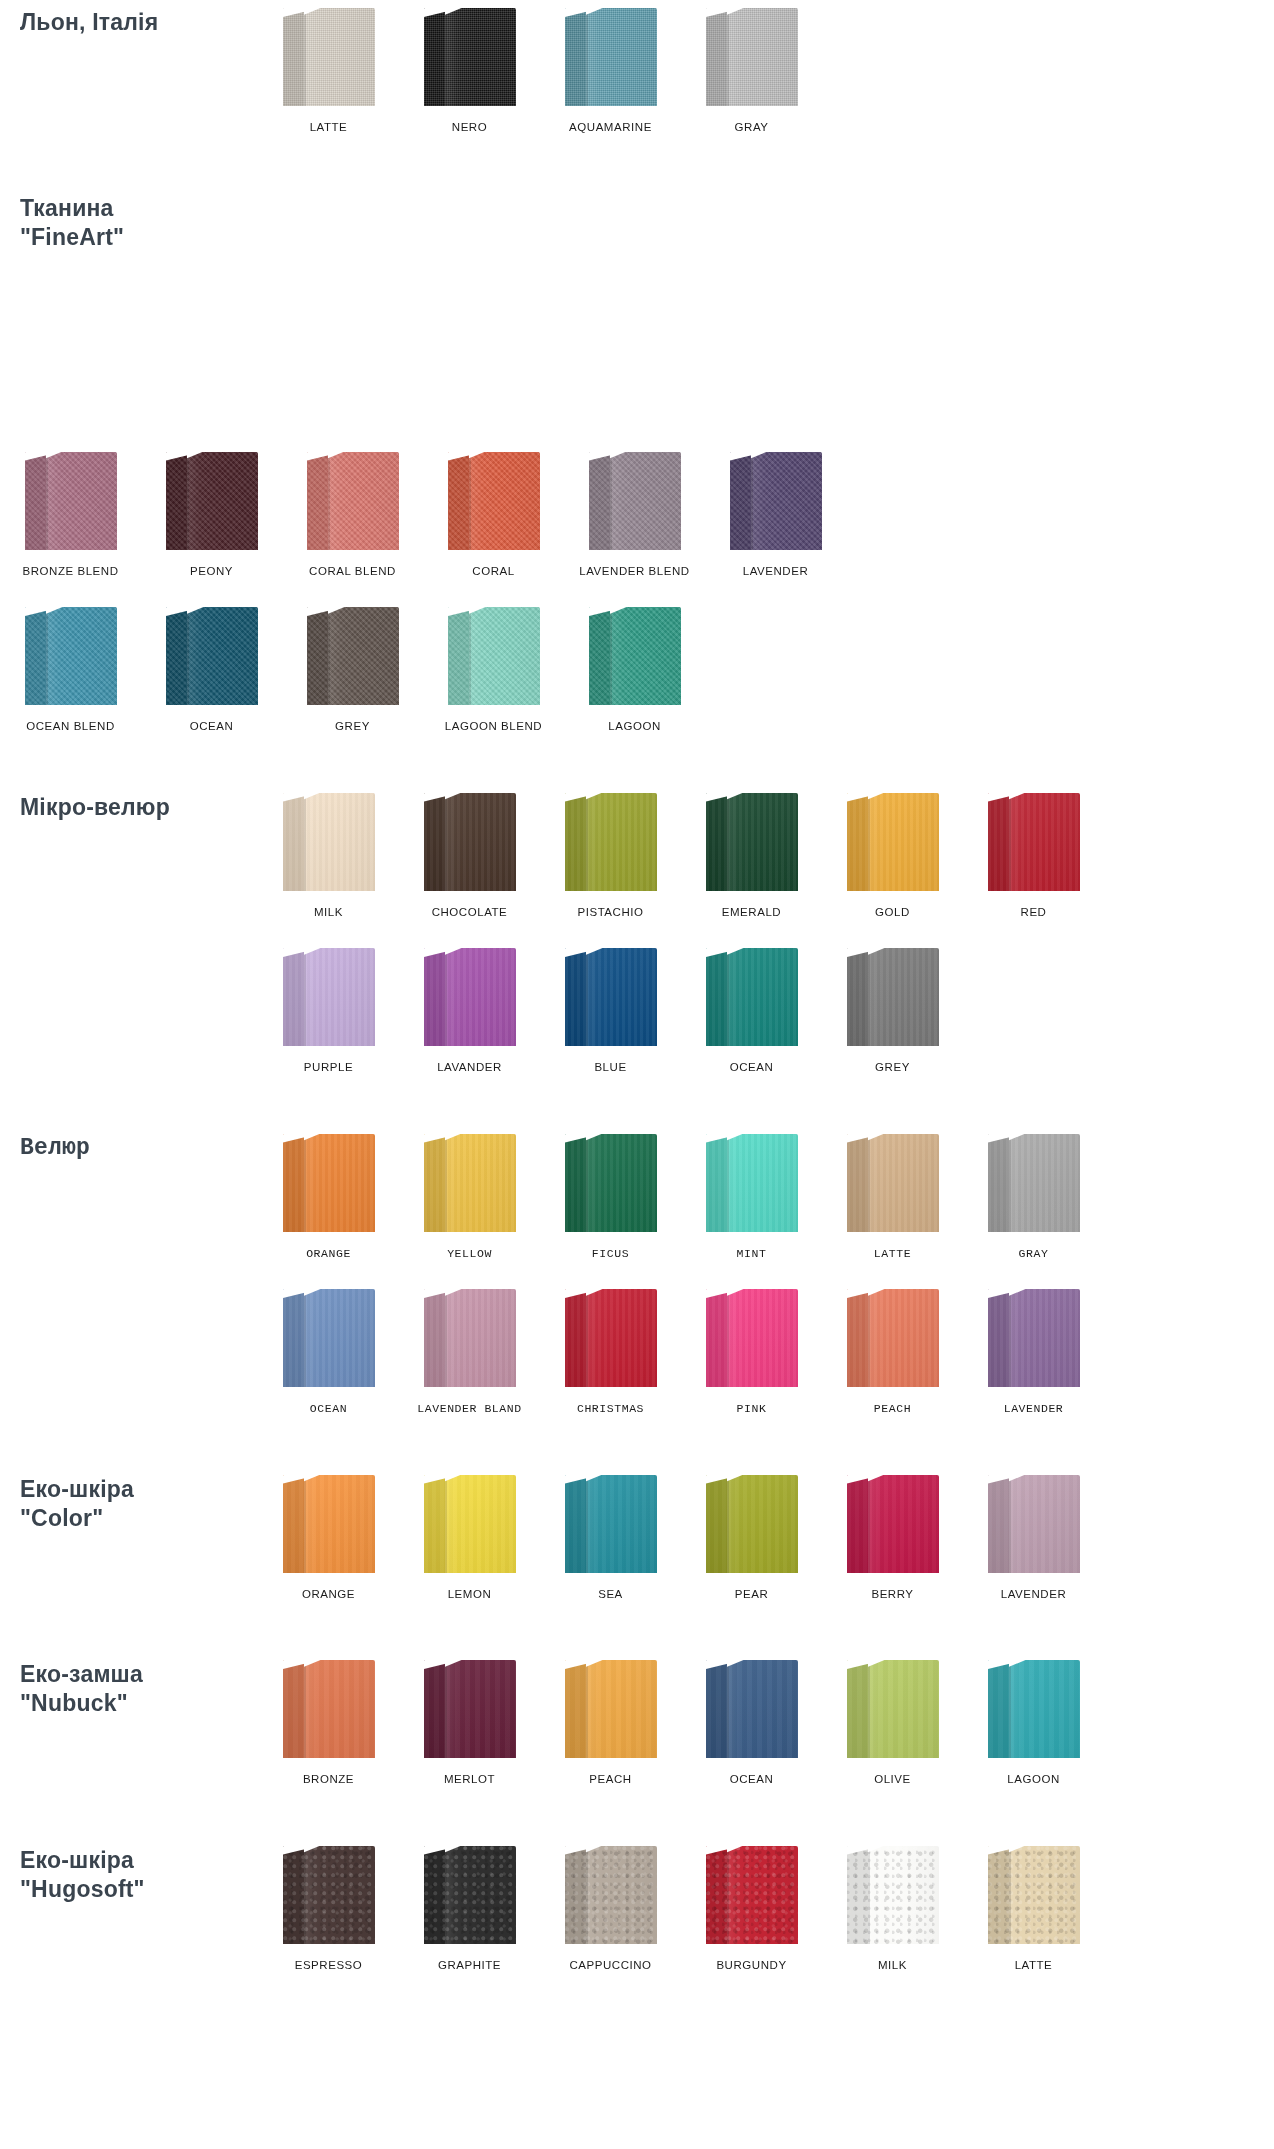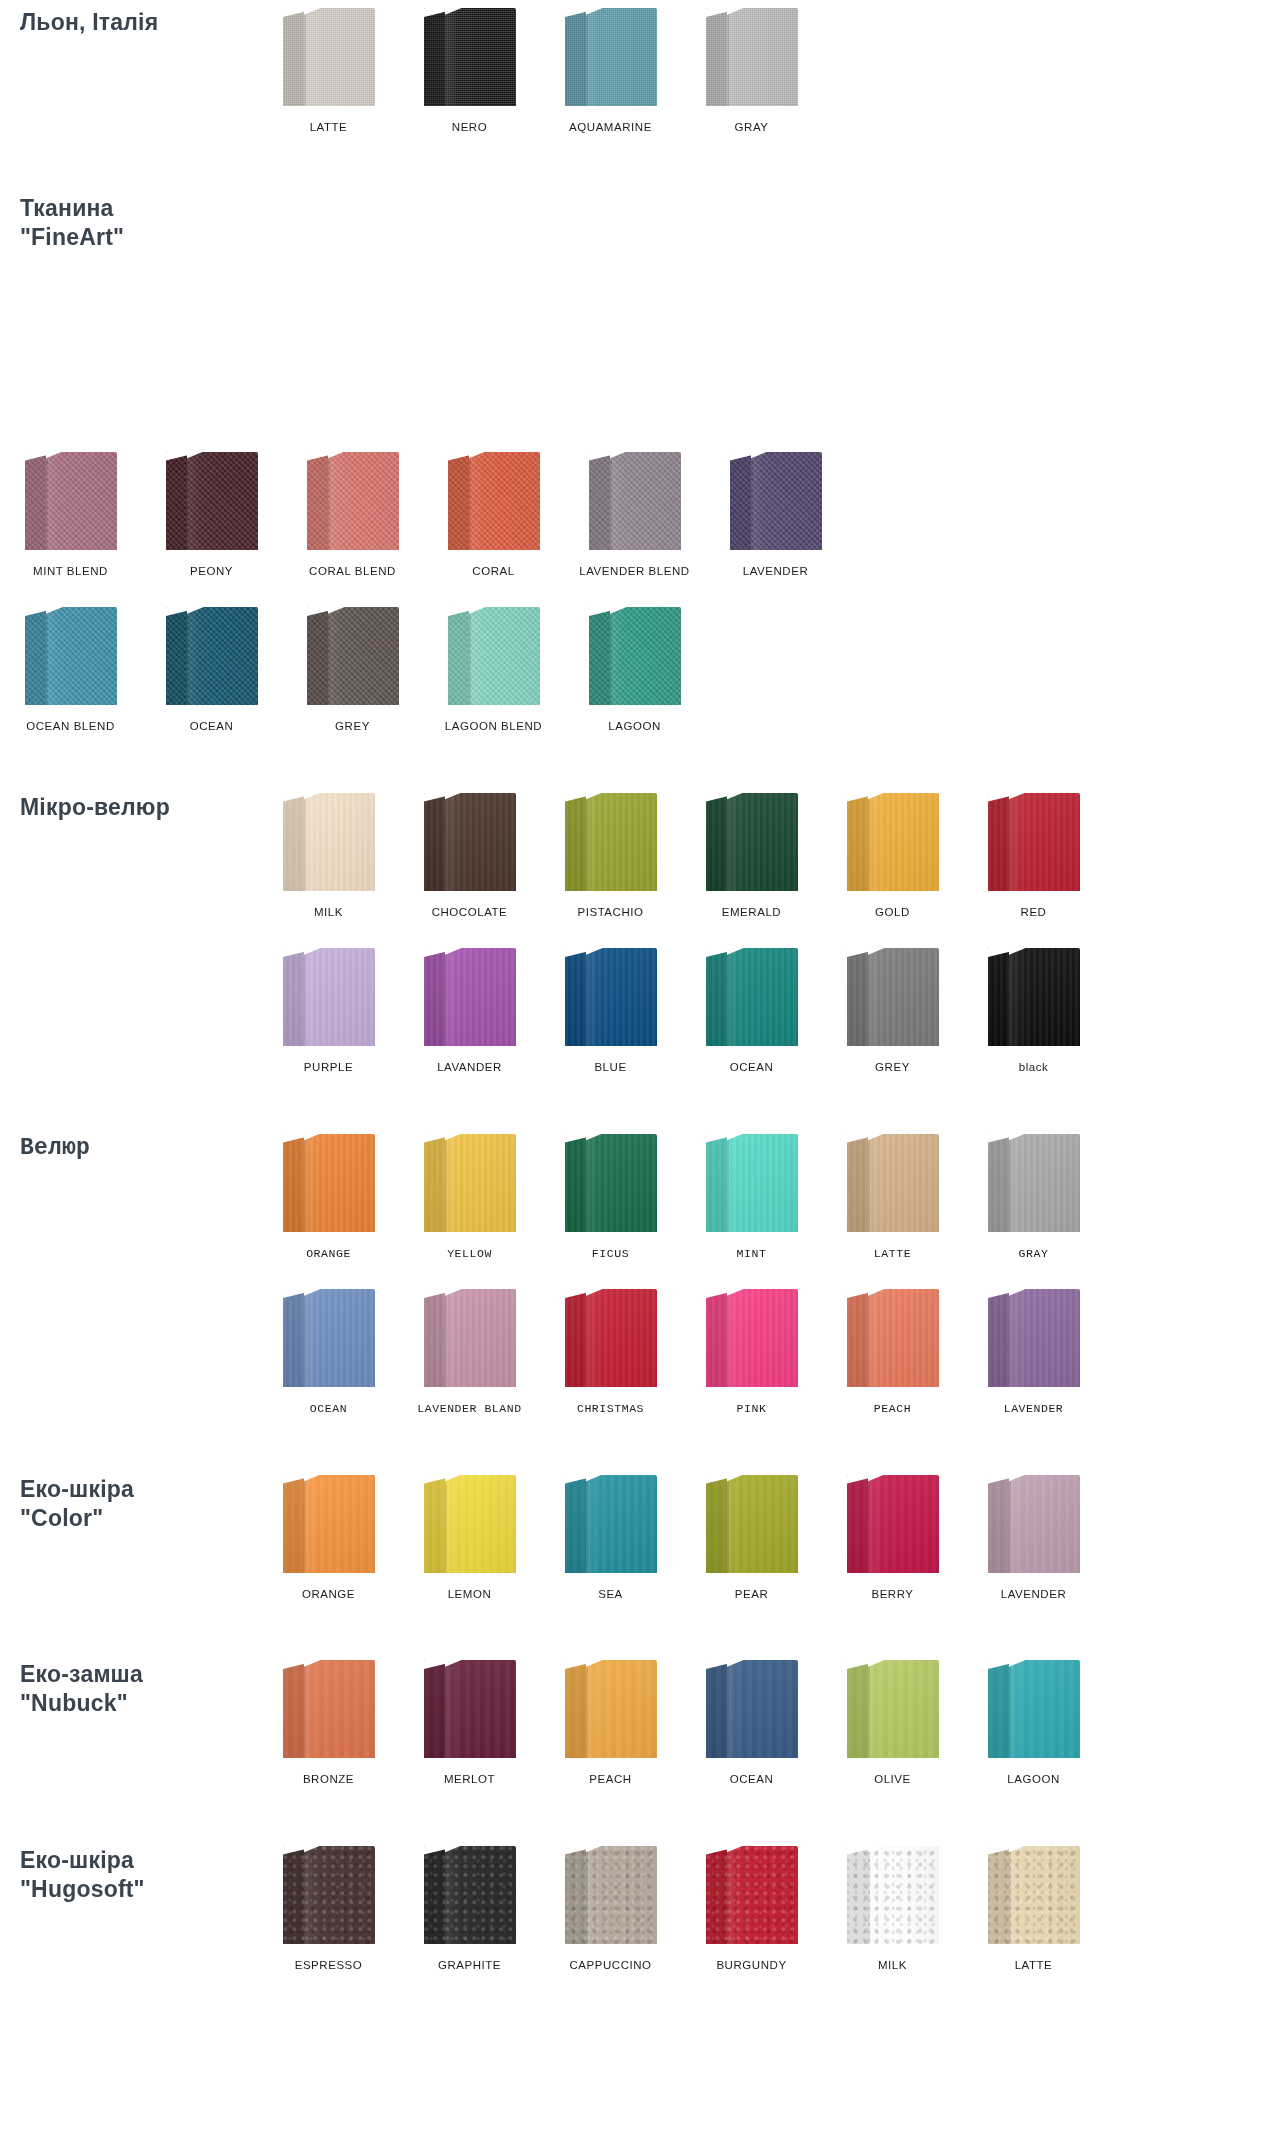--- a/index.html
+++ b/index.html
@@ -223,21 +223,21 @@
         <div class="swatch-row">
           <div class="cell">
             <div class="chip tex-weave" title="PEONY BLEND">
               <div class="spine" style="background-color: rgb(169, 110, 131);"></div>
               <div class="face" style="background-color: rgb(169, 110, 131);"></div>
               <div class="fold"></div>
               <div class="sheen"></div>
               <div class="notch"></div>
               <div class="notch2"></div>
             </div>
-            <div class="chip-label" style="color: rgb(28, 28, 28);">MINT BLEND</div>
+            <div class="chip-label" style="color: rgb(28, 28, 28);">BRONZE BLEND</div>
           </div>
           <div class="cell">
             <div class="chip tex-weave" title="PEONY">
               <div class="spine" style="background-color: rgb(74, 34, 41);"></div>
               <div class="face" style="background-color: rgb(74, 34, 41);"></div>
               <div class="fold"></div>
               <div class="sheen"></div>
               <div class="notch"></div>
               <div class="notch2"></div>
             </div>
@@ -470,31 +470,20 @@
           <div class="cell">
             <div class="chip tex-velour" title="GREY">
               <div class="spine" style="background-color: rgb(123, 123, 123);"></div>
               <div class="face" style="background-color: rgb(123, 123, 123);"></div>
               <div class="fold"></div>
               <div class="sheen"></div>
               <div class="notch"></div>
               <div class="notch2"></div>
             </div>
             <div class="chip-label" style="color: rgb(28, 28, 28);">GREY</div>
-          </div>
-          <div class="cell">
-            <div class="chip tex-velour" title="black">
-              <div class="spine" style="background-color: rgb(15, 15, 15);"></div>
-              <div class="face" style="background-color: rgb(15, 15, 15);"></div>
-              <div class="fold"></div>
-              <div class="sheen"></div>
-              <div class="notch"></div>
-              <div class="notch2"></div>
-            </div>
-            <div class="chip-label" style="color: rgb(28, 28, 28);">black</div>
           </div>
         </div>
       </div>
     </div>
     <div class="section" style="margin-top: 60px; font-family: Liberation Mono, monospace;">
       <div class="section-title" style="color: rgb(58, 68, 78);">Велюр</div>
       <div class="rows">
         <div class="swatch-row">
           <div class="cell">
             <div class="chip tex-velour" title="ORANGE">

